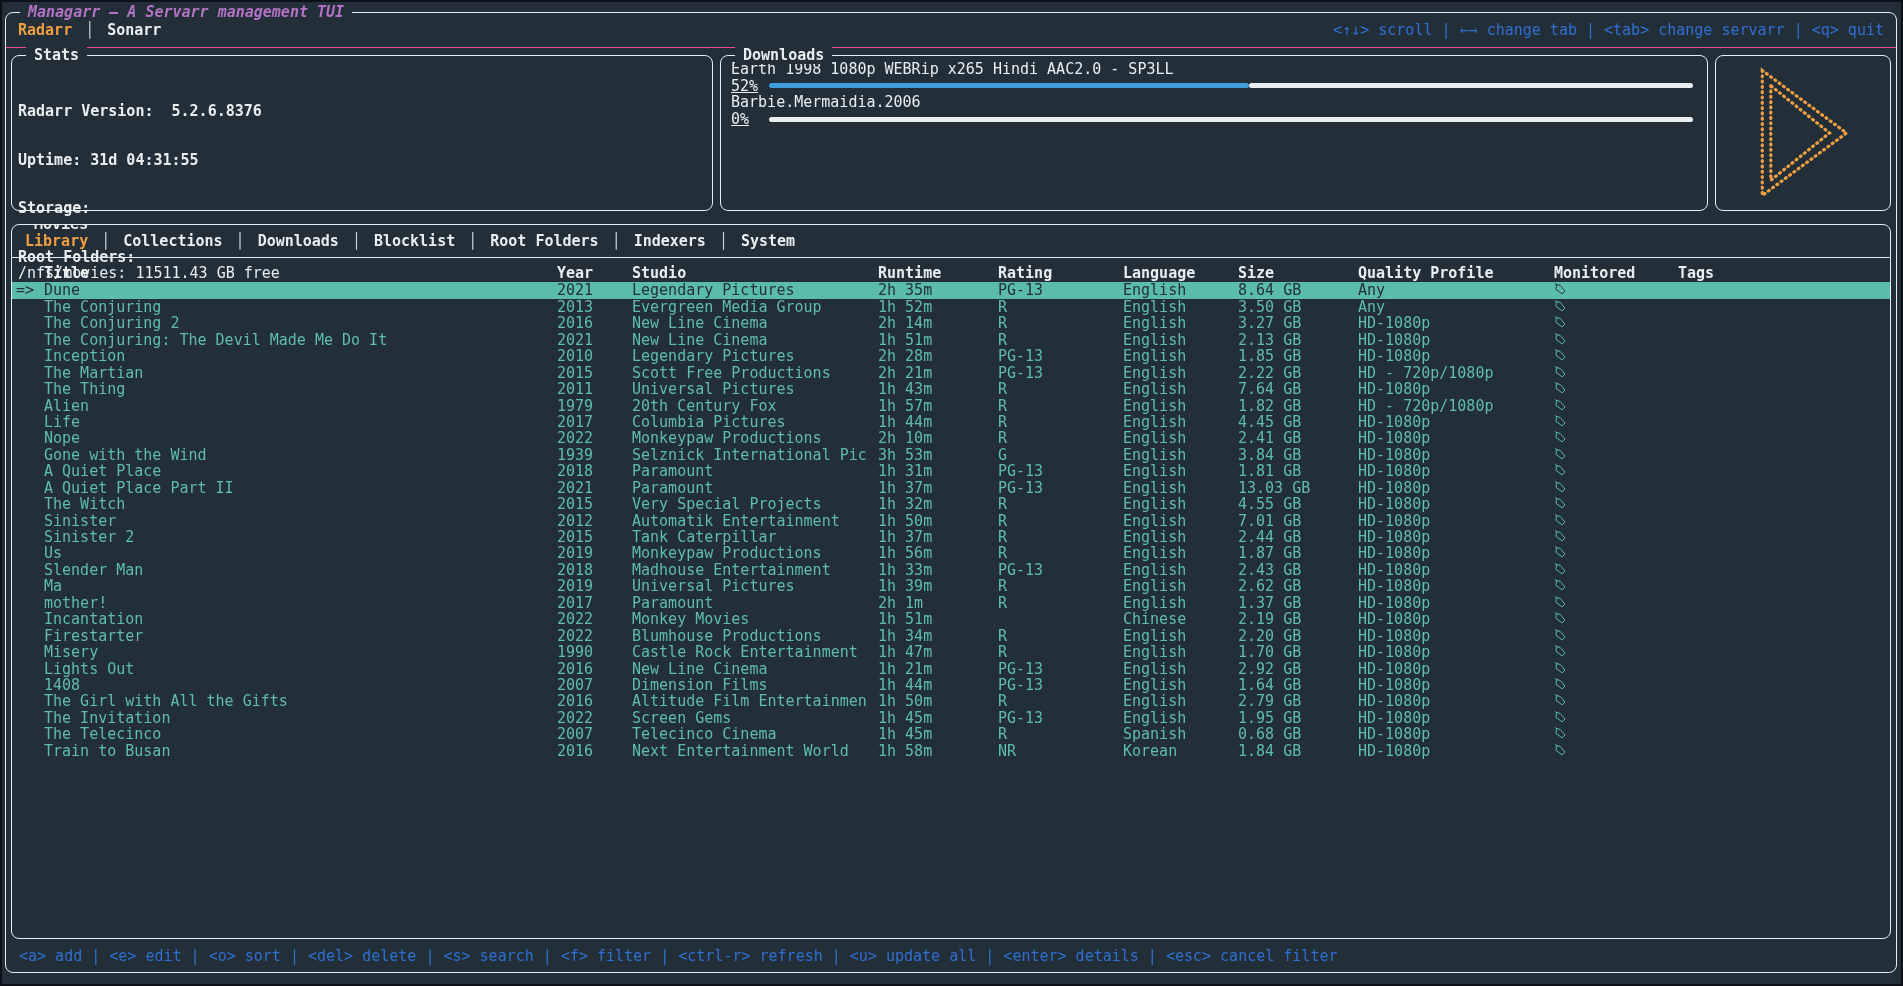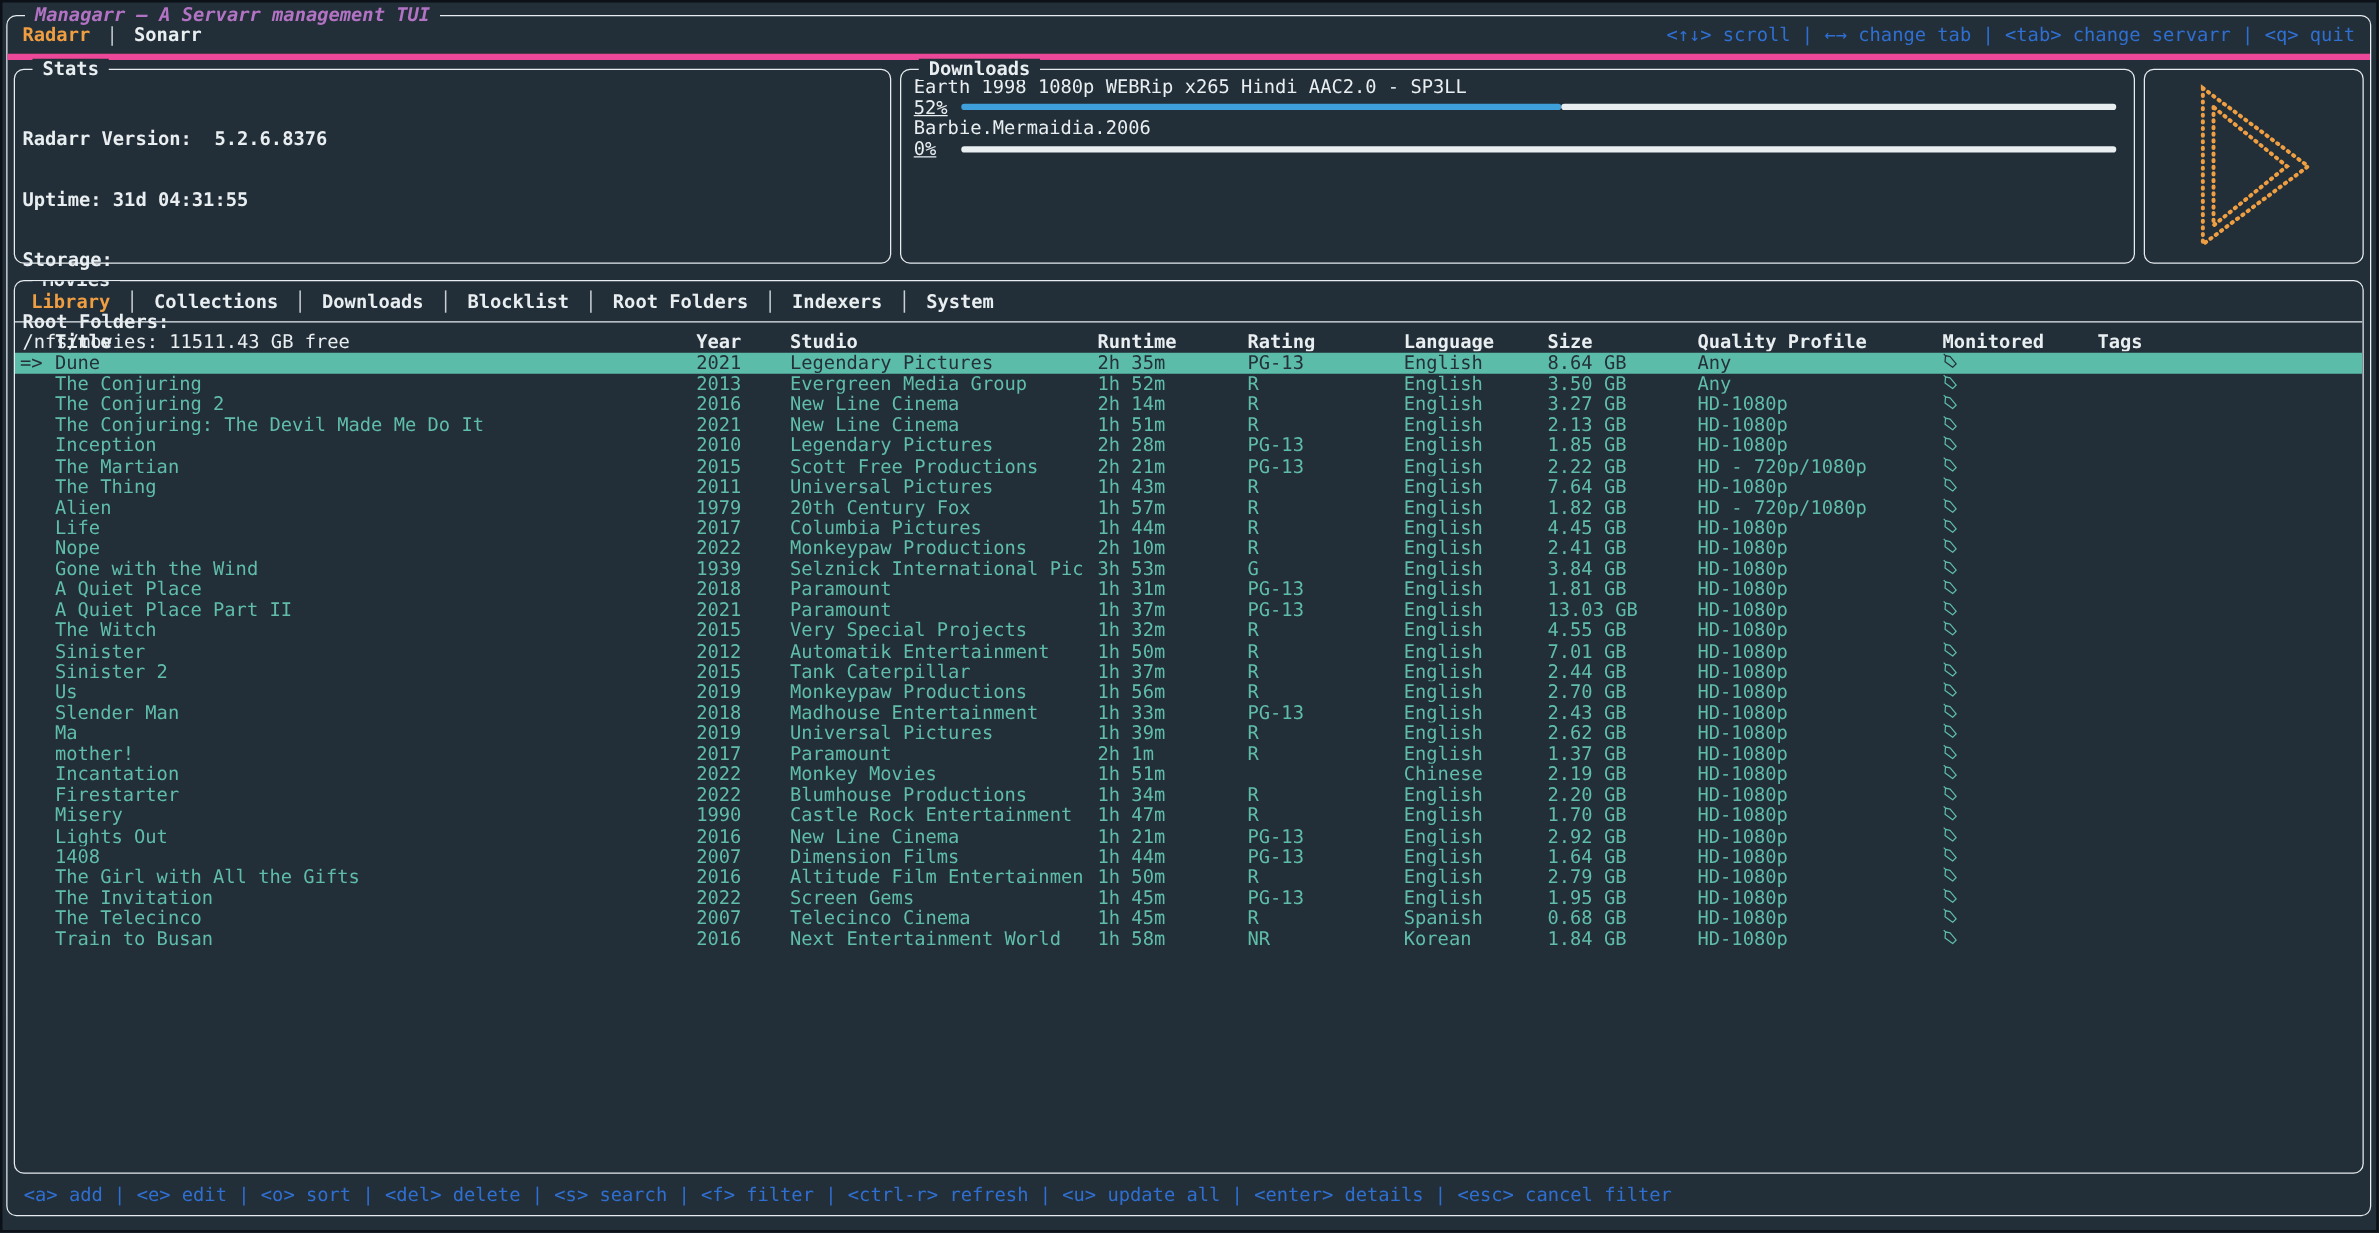--- a/index.html
+++ b/index.html
@@ -20,21 +20,21 @@
   }
   .box-title {
     position:absolute; top:-9px; left:14px;
     background:#232f38; padding:0 8px;
     font-weight:bold; line-height:17px; white-space:nowrap;
   }
   .app-title { color:#b273c4; font-style:italic; }
 
   .servarr-row {
     display:flex; align-items:center; height:35px; padding:0 12px;
-    border-bottom:5px solid #ec4899; flex:none;
+    border-bottom:1px solid #ec4899; flex:none;
   }
   .stab { font-weight:bold; }
   .tab-active { color:#ef9e42; }
   .tab-sep { color:#c7d0d4; margin:0 13px; font-weight:normal; }
   .top-help { margin-left:auto; color:#2f6fd2; white-space:pre; }
 
   .panels-row { display:flex; gap:7px; padding:7px 5px 0 5px; height:163px; flex:none; }
   .panel { position:relative; border:1px solid #e6ecef; border-radius:8px; background:#232f38; }
   .stats-panel { width:702px; padding:15px 12px 0 6px; }
   .downloads-panel { flex:1; padding:5px 14px 0 10px; }
@@ -428,21 +428,21 @@
             <div class="cell"></div>
           </div>
           <div class="mgrid movie-row">
             <div class="cell c-marker"></div>
             <div class="cell">Us</div>
             <div class="cell">2019</div>
             <div class="cell">Monkeypaw Productions</div>
             <div class="cell">1h 56m</div>
             <div class="cell">R</div>
             <div class="cell">English</div>
-            <div class="cell">2.70 GB</div>
+            <div class="cell">1.87 GB</div>
             <div class="cell">HD-1080p</div>
             <div class="cell"><span class="tag-icon"><svg width="13" height="14" viewBox="0 0 16 16" fill="none" stroke="currentColor" stroke-width="1.2" stroke-linejoin="round">
                   <path d="M3 2.5 l4.5 1 6 7 -3.5 3.5 -7.5 -5.5 z"></path>
                   <path d="M1.2 0.8 l2.6 2.6"></path>
                 </svg></span></div>
             <div class="cell"></div>
           </div>
           <div class="mgrid movie-row">
             <div class="cell c-marker"></div>
             <div class="cell">Slender Man</div>

